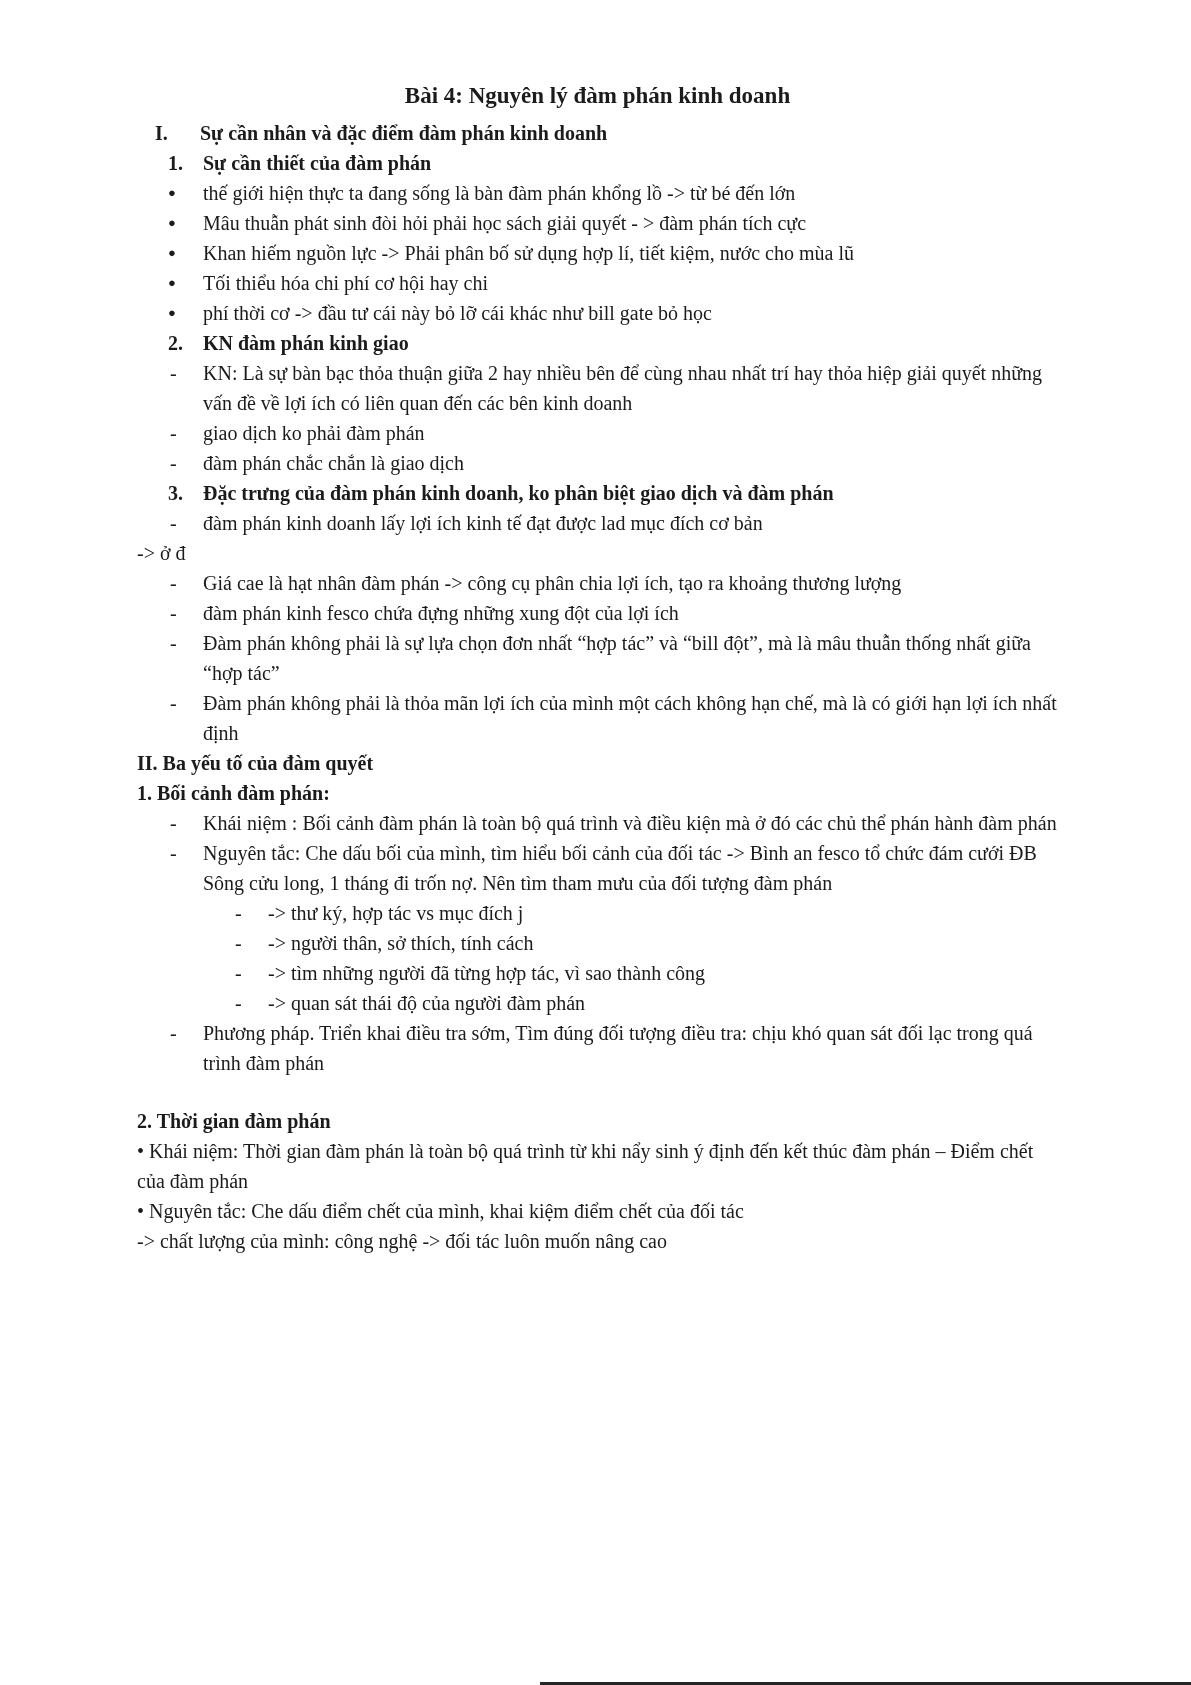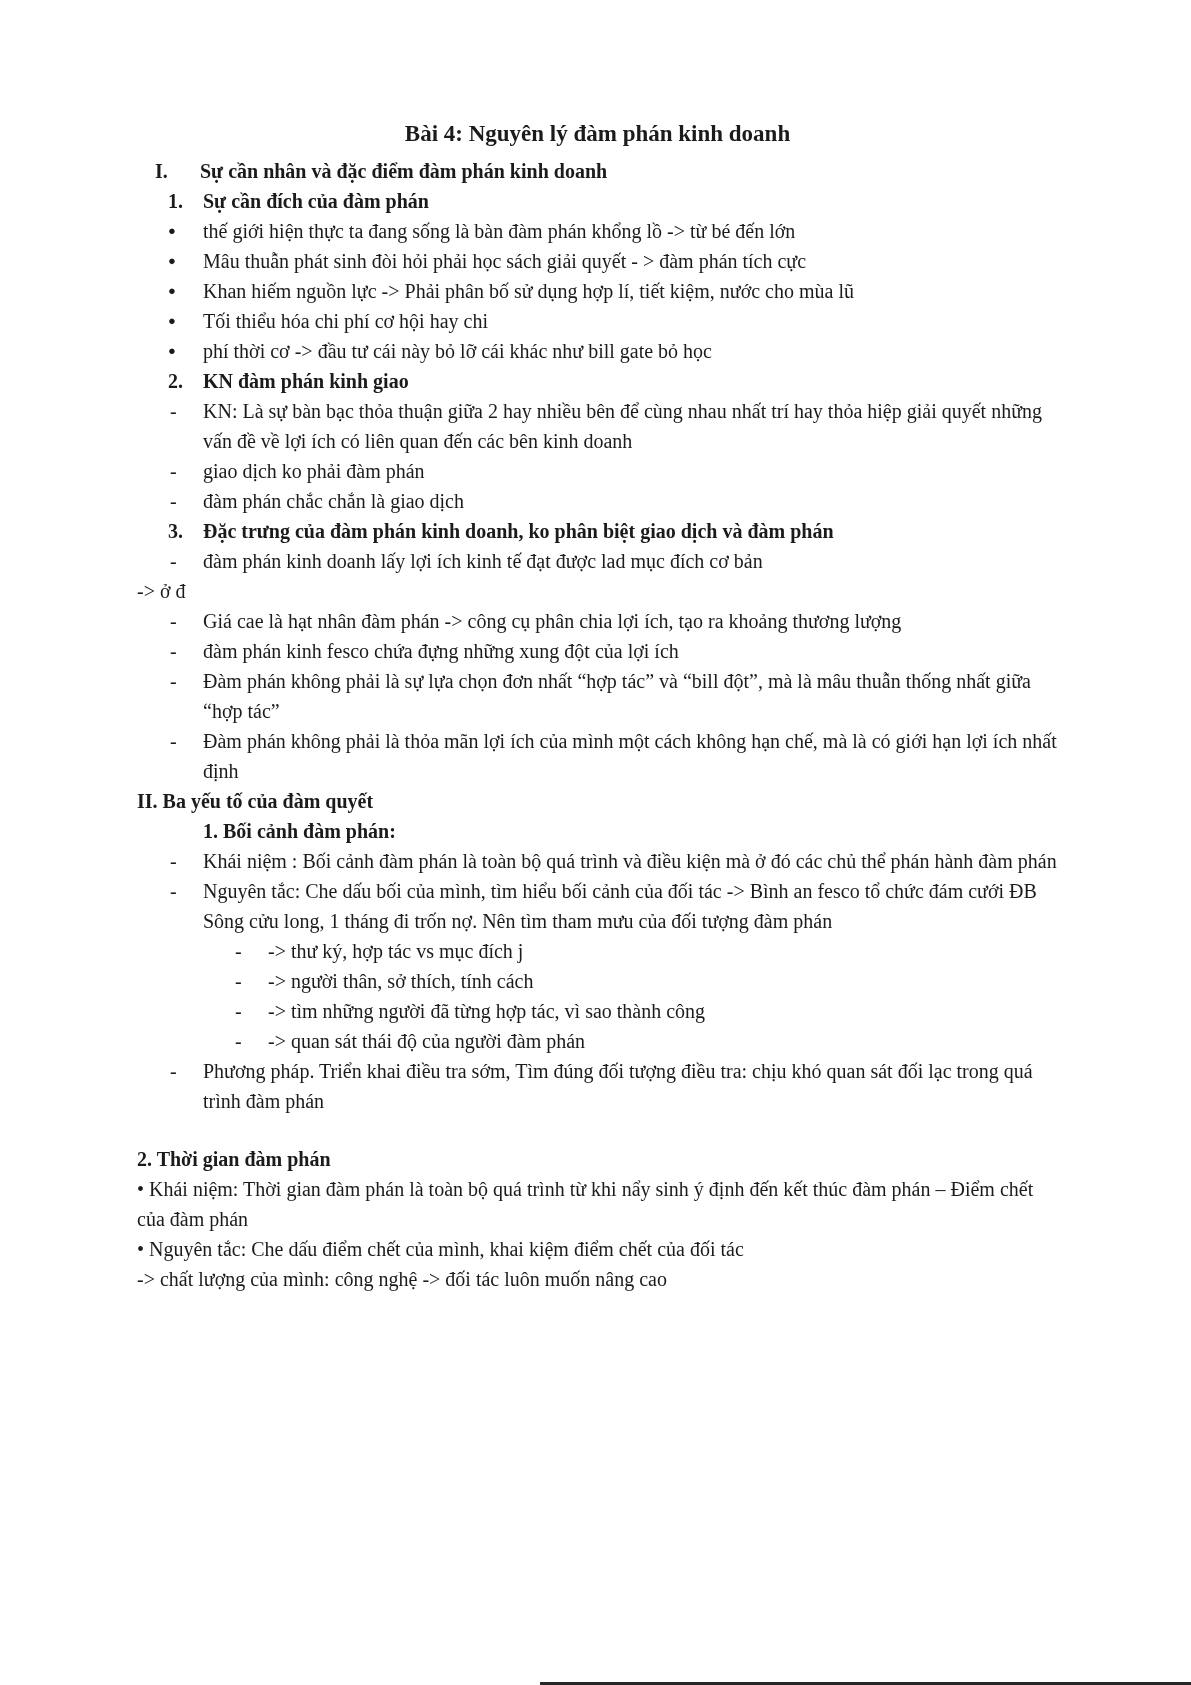--- a/index.html
+++ b/index.html
@@ -6,39 +6,39 @@
   html, body { margin: 0; padding: 0; background: #ffffff; }
   .page {
     position: relative;
     width: 1191px;
     height: 1685px;
     background: #ffffff;
     font-family: "Liberation Serif", "DejaVu Serif", serif;
     color: #1b1b1b;
     overflow: hidden;
   }
-  .content { padding: 118px 133px 0 137px; }
+  .content { padding: 80px 133px 0 137px; }
   .title {
     font-size: 23px;
     font-weight: 700;
     text-align: center;
     margin: 0 0 6px 0;
     line-height: 32px;
   }
   .line { display: flex; align-items: flex-start; font-size: 20px; line-height: 30px; }
   .marker { flex: 0 0 auto; }
   .text { flex: 1 1 auto; white-space: pre-wrap; }
   .bold { font-weight: 700; }
   .l-roman { margin-left: 18px; }   .l-roman > .marker { width: 45px; }
   .l-num { margin-left: 31px; }     .l-num > .marker { width: 35px; }
   .l-bullet { margin-left: 31px; }  .l-bullet > .marker { width: 35px; font-size: 13px; line-height: 30px; }
   .l-dash { margin-left: 33px; }    .l-dash > .marker { width: 33px; }
   .l-subdash { margin-left: 98px; } .l-subdash > .marker { width: 33px; }
   .l-flush { margin-left: 0; }
-  .l-sub1 { margin-left: 66px; }
+  .l-sub1 { }
   .spacer { height: 28px; }
   .bottom-bar {
     position: absolute;
     left: 540px;
     right: 0;
     bottom: 0;
     height: 3px;
     background: #262626;
   }
 </style>
@@ -50,21 +50,21 @@
 
     <h1 class="title">Bài 4: Nguyên lý đàm phán kinh doanh</h1>
 
     <div class="line l-roman bold">
       <span class="marker">I.</span>
       <span class="text">Sự cần nhân và đặc điểm đàm phán kinh doanh</span>
     </div>
 
     <div class="line l-num bold">
       <span class="marker">1.</span>
-      <span class="text">Sự cần đích của đàm phán</span>
+      <span class="text">Sự cần thiết của đàm phán</span>
     </div>
 
     <div class="line l-bullet">
       <span class="marker">●</span>
       <span class="text">thế giới hiện thực ta đang sống là bàn đàm phán khổng lồ -&gt; từ bé đến lớn</span>
     </div>
 
     <div class="line l-bullet">
       <span class="marker">●</span>
       <span class="text">Mâu thuẫn phát sinh đòi hỏi phải học sách giải quyết - &gt; đàm phán tích cực</span>

